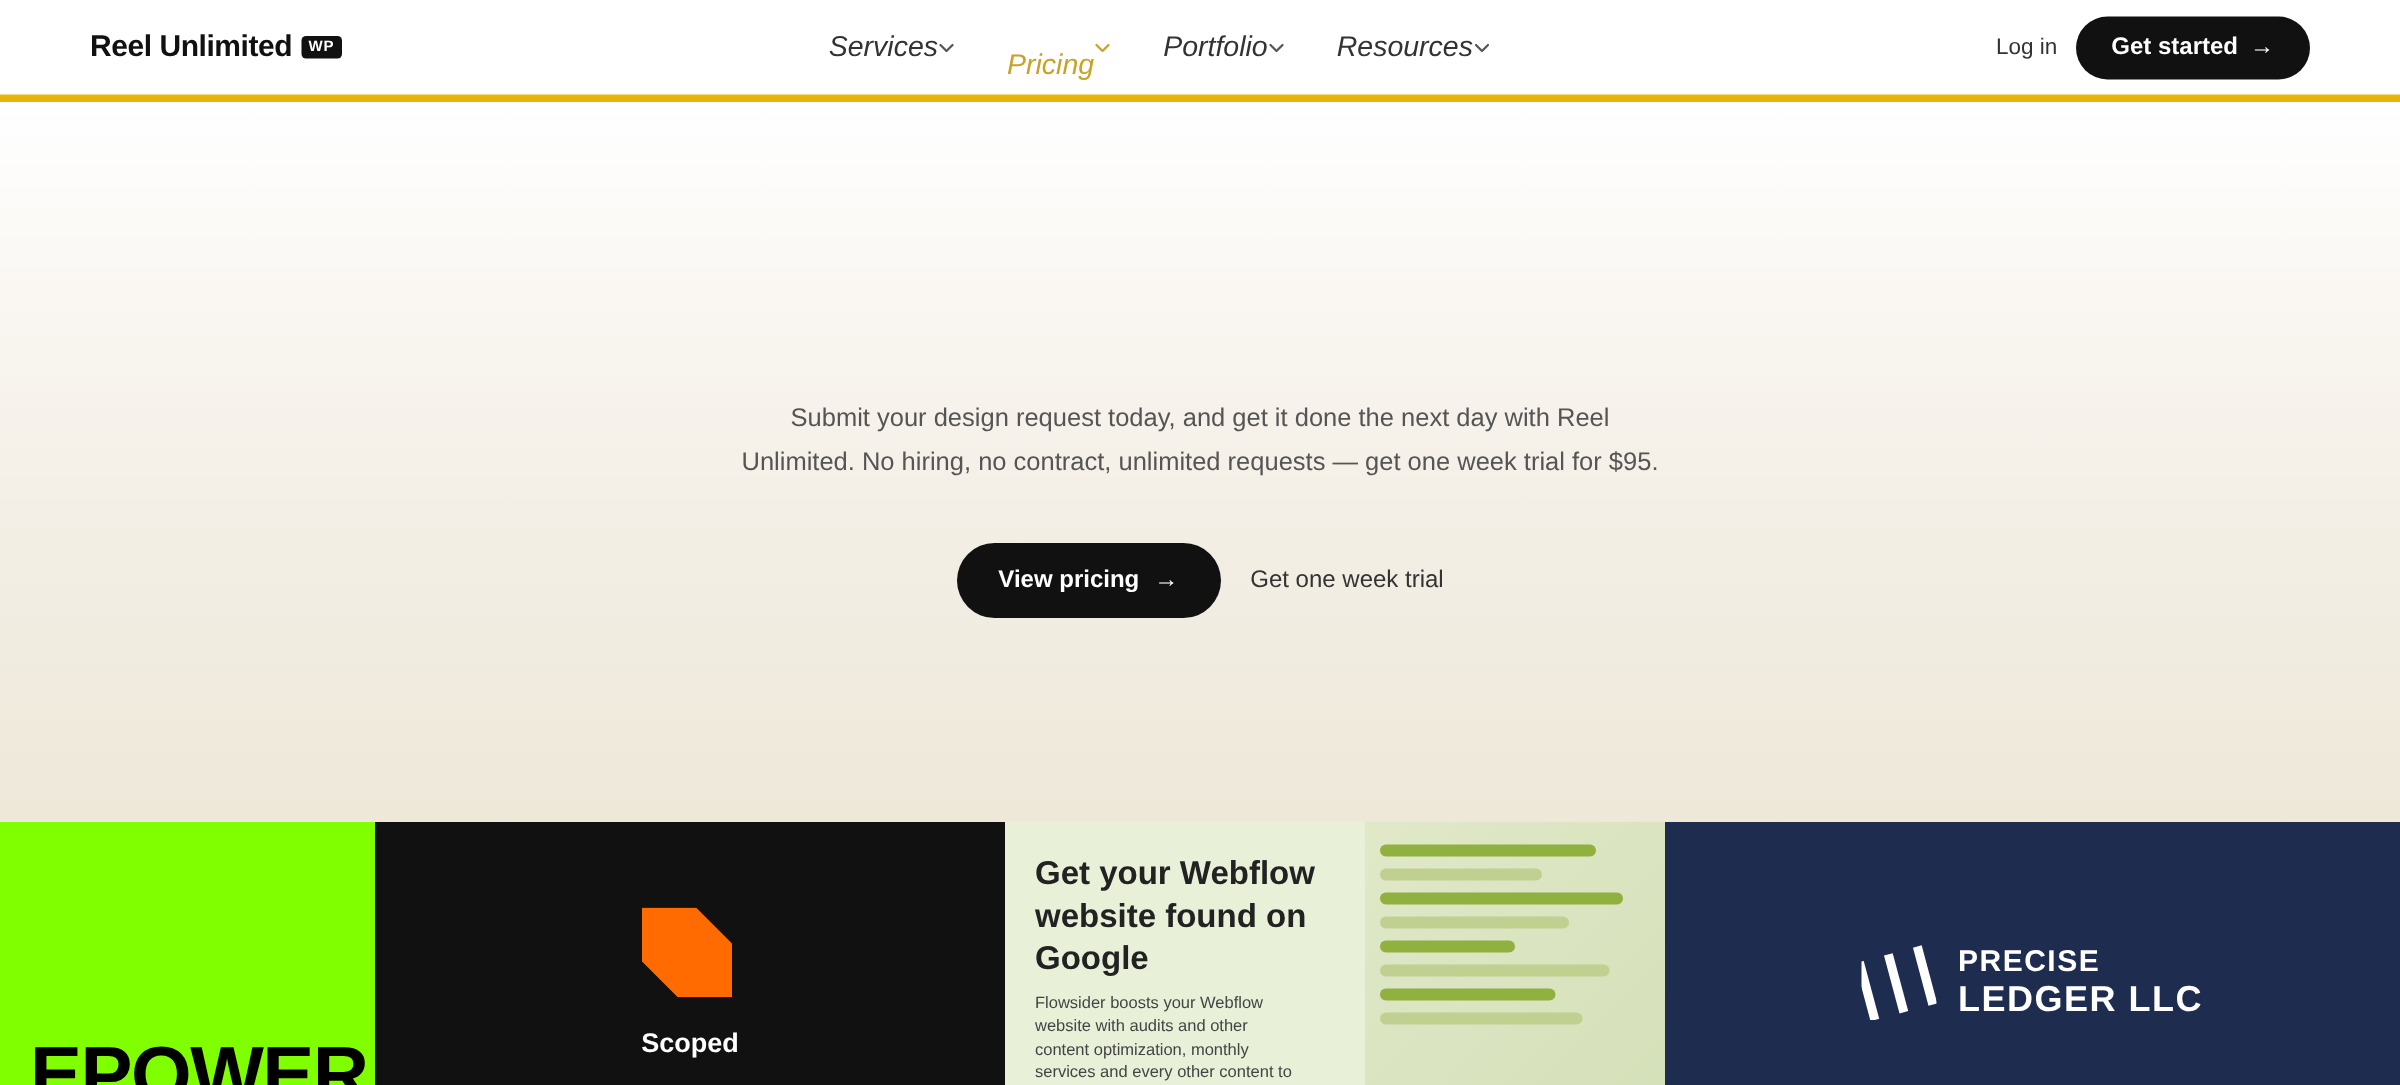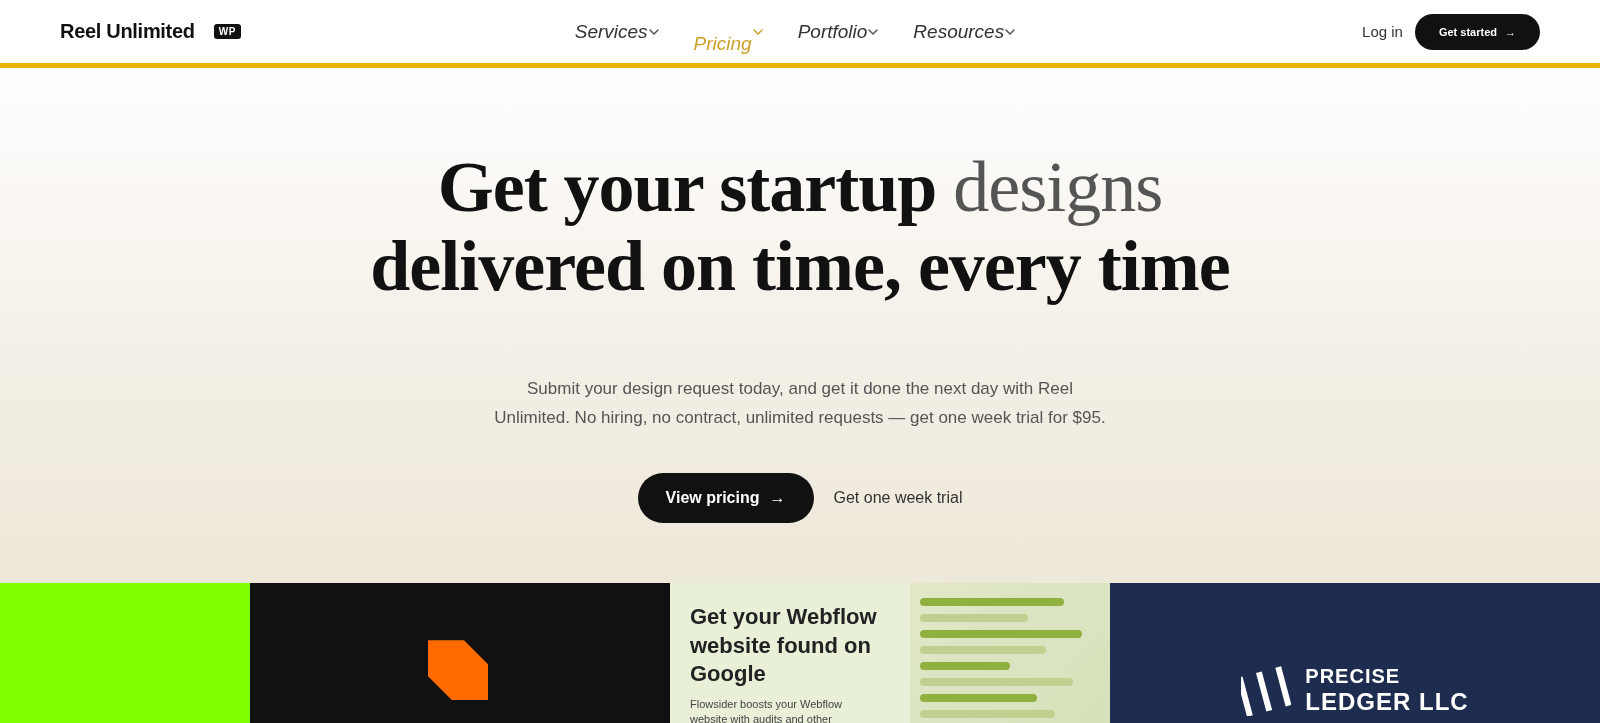--- a/index.html
+++ b/index.html
@@ -28,21 +28,21 @@
       color: #111;
       letter-spacing: -0.3px;
     }
     .logo-badge {
       background: #111;
       color: #fff;
       font-size: 10px;
       font-weight: 800;
       padding: 2px 5px;
       border-radius: 3px;
-      margin-left: 19px;
+      margin-left: 6px;
       letter-spacing: 0.5px;
     }
     .nav-links {
       display: flex;
       align-items: center;
       gap: 6px;
     }
     .nav-item {
       display: flex;
       align-items: center;
@@ -72,21 +72,21 @@
       color: #333;
       cursor: pointer;
       padding: 8px 12px;
     }
     .get-started-btn {
       background: #111;
       color: #fff;
       border: none;
       padding: 12px 24px;
       border-radius: 50px;
-      font-size: 11px;
+      font-size: 16px;
       font-weight: 600;
       cursor: pointer;
       display: flex;
       align-items: center;
       gap: 8px;
     }
 
     
     .hero {
       background: linear-gradient(180deg, #ffffff 0%, #f5f0e8 50%, #ede8d8 100%);
@@ -316,24 +316,20 @@
   <div class="nav-right">
     <span class="login-link">Log in</span>
     <button class="get-started-btn">
       <span>Get started</span>
       <span>→</span>
     </button>
   </div>
 </nav>
 
 <section class="hero">
-  <h1 class="hero-title">
-    <span style="font-weight:800; color:#111;">Get your startup <span style="font-weight:400; color:#555;">designs</span></span><br>
-    <span style="font-weight:800; color:#111;">delivered on time, every time</span>
-  </h1>
   <p class="hero-subtitle">Submit your design request today, and get it done the next day with Reel Unlimited. No hiring, no contract, unlimited requests — get one week trial for $95.</p>
   <div class="hero-cta">
     <button class="view-pricing-btn">
       <span>View pricing</span>
       <span>→</span>
     </button>
     <span class="trial-link">Get one week trial</span>
   </div>
 </section>
 

